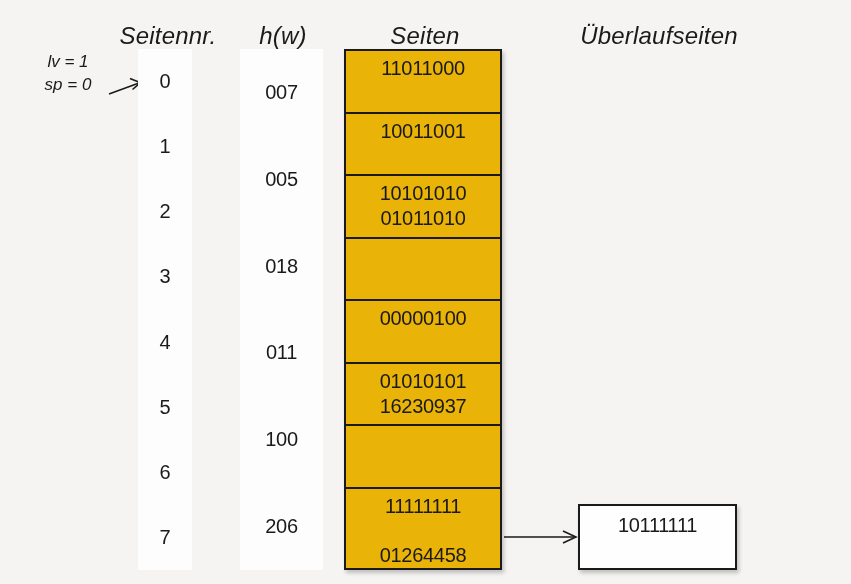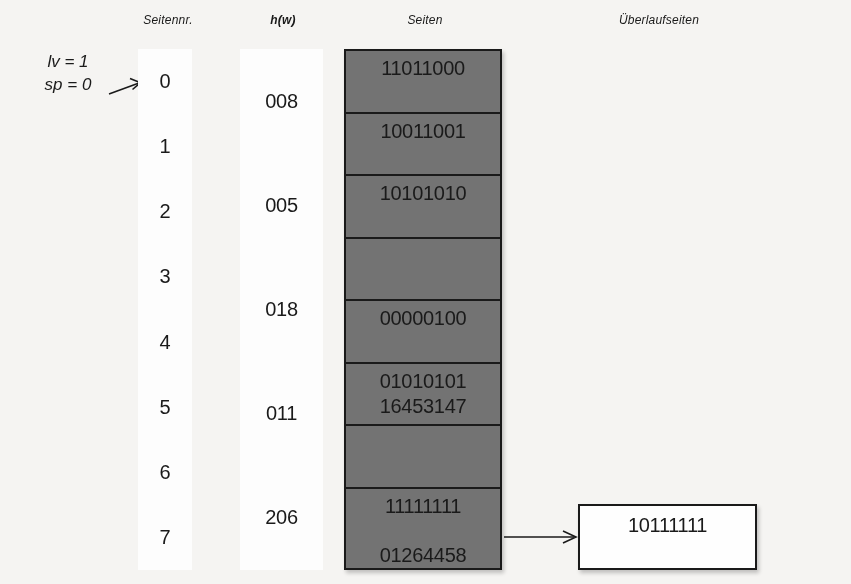--- a/index.html
+++ b/index.html
@@ -12,30 +12,30 @@
   .stage {
     position: relative;
     width: 851px;
     height: 584px;
     background: #f5f4f2;
     overflow: hidden;
   }
   
   .col-header {
     position: absolute;
-    top: 13px;
+    top: 22px;
     width: 160px;
     text-align: center;
-    font-size: 12px;
+    font-size: 24px;
     font-style: italic;
     font-weight: 500;
     letter-spacing: 0.2px;
   }
   .hdr-seitennr   { left: 88px;  }
-  .hdr-hw         { left: 203px; font-weight: bold; }
+  .hdr-hw         { left: 203px; }
   .hdr-seiten     { left: 345px; }
   .hdr-ueberlauf  { left: 579px; }
 
   
   .annotation {
     position: absolute;
     left: 28px;
     top: 50px;
     width: 80px;
     text-align: center;
@@ -79,21 +79,21 @@
   }
 
   
   .pages-box {
     position: absolute;
     left: 344px;
     top: 49px;
     width: 158px;
     height: 521px;
     box-sizing: border-box;
-    background: #737373;
+    background: #eab308;
     border: 2px solid #1a1a1a;
     box-shadow: 2px 3px 4px rgba(0,0,0,0.22);
     display: flex;
     flex-direction: column;
   }
   .pcell {
     flex: 1;
     border-bottom: 2px solid #1a1a1a;
     display: flex;
     flex-direction: column;
@@ -104,21 +104,21 @@
     line-height: 25px;
     letter-spacing: -0.3px;
   }
   .pcell:last-child { border-bottom: none; gap: 24px; }
 
   
   .overflow-box {
     position: absolute;
     left: 578px;
     top: 504px;
-    width: 179px;
+    width: 159px;
     height: 66px;
     box-sizing: border-box;
     background: #fefefe;
     border: 2px solid #1a1a1a;
     box-shadow: 2px 3px 4px rgba(0,0,0,0.22);
     display: flex;
     flex-direction: column;
     align-items: center;
     padding-top: 7px;
     font-size: 20px;
@@ -155,50 +155,52 @@
     <div class="ncell">1</div>
     <div class="ncell">2</div>
     <div class="ncell">3</div>
     <div class="ncell">4</div>
     <div class="ncell">5</div>
     <div class="ncell">6</div>
     <div class="ncell">7</div>
   </div>
 
   <div class="numcol numcol-hash">
-    <div class="ncell">008</div>
+    <div class="ncell">007</div>
     <div class="ncell">005</div>
     <div class="ncell">018</div>
     <div class="ncell">011</div>
+    <div class="ncell">100</div>
     <div class="ncell">206</div>
   </div>
 
   <div class="pages-box">
     <div class="pcell">
       <span>11011000</span>
       <span></span>
     </div>
     <div class="pcell">
       <span>10011001</span>
       <span></span>
     </div>
     <div class="pcell">
       <span>10101010</span>
+      <span>01011010</span>
     </div>
     <div class="pcell">
       <span></span>
       <span></span>
     </div>
     <div class="pcell">
       <span>00000100</span>
       <span></span>
     </div>
     <div class="pcell">
       <span>01010101</span>
-      <span>16453147</span>
+      <span>16230937</span>
     </div>
     <div class="pcell">
       <span></span>
       <span></span>
     </div>
     <div class="pcell">
       <span>11111111</span>
       <span>01264458</span>
     </div>
   </div>

